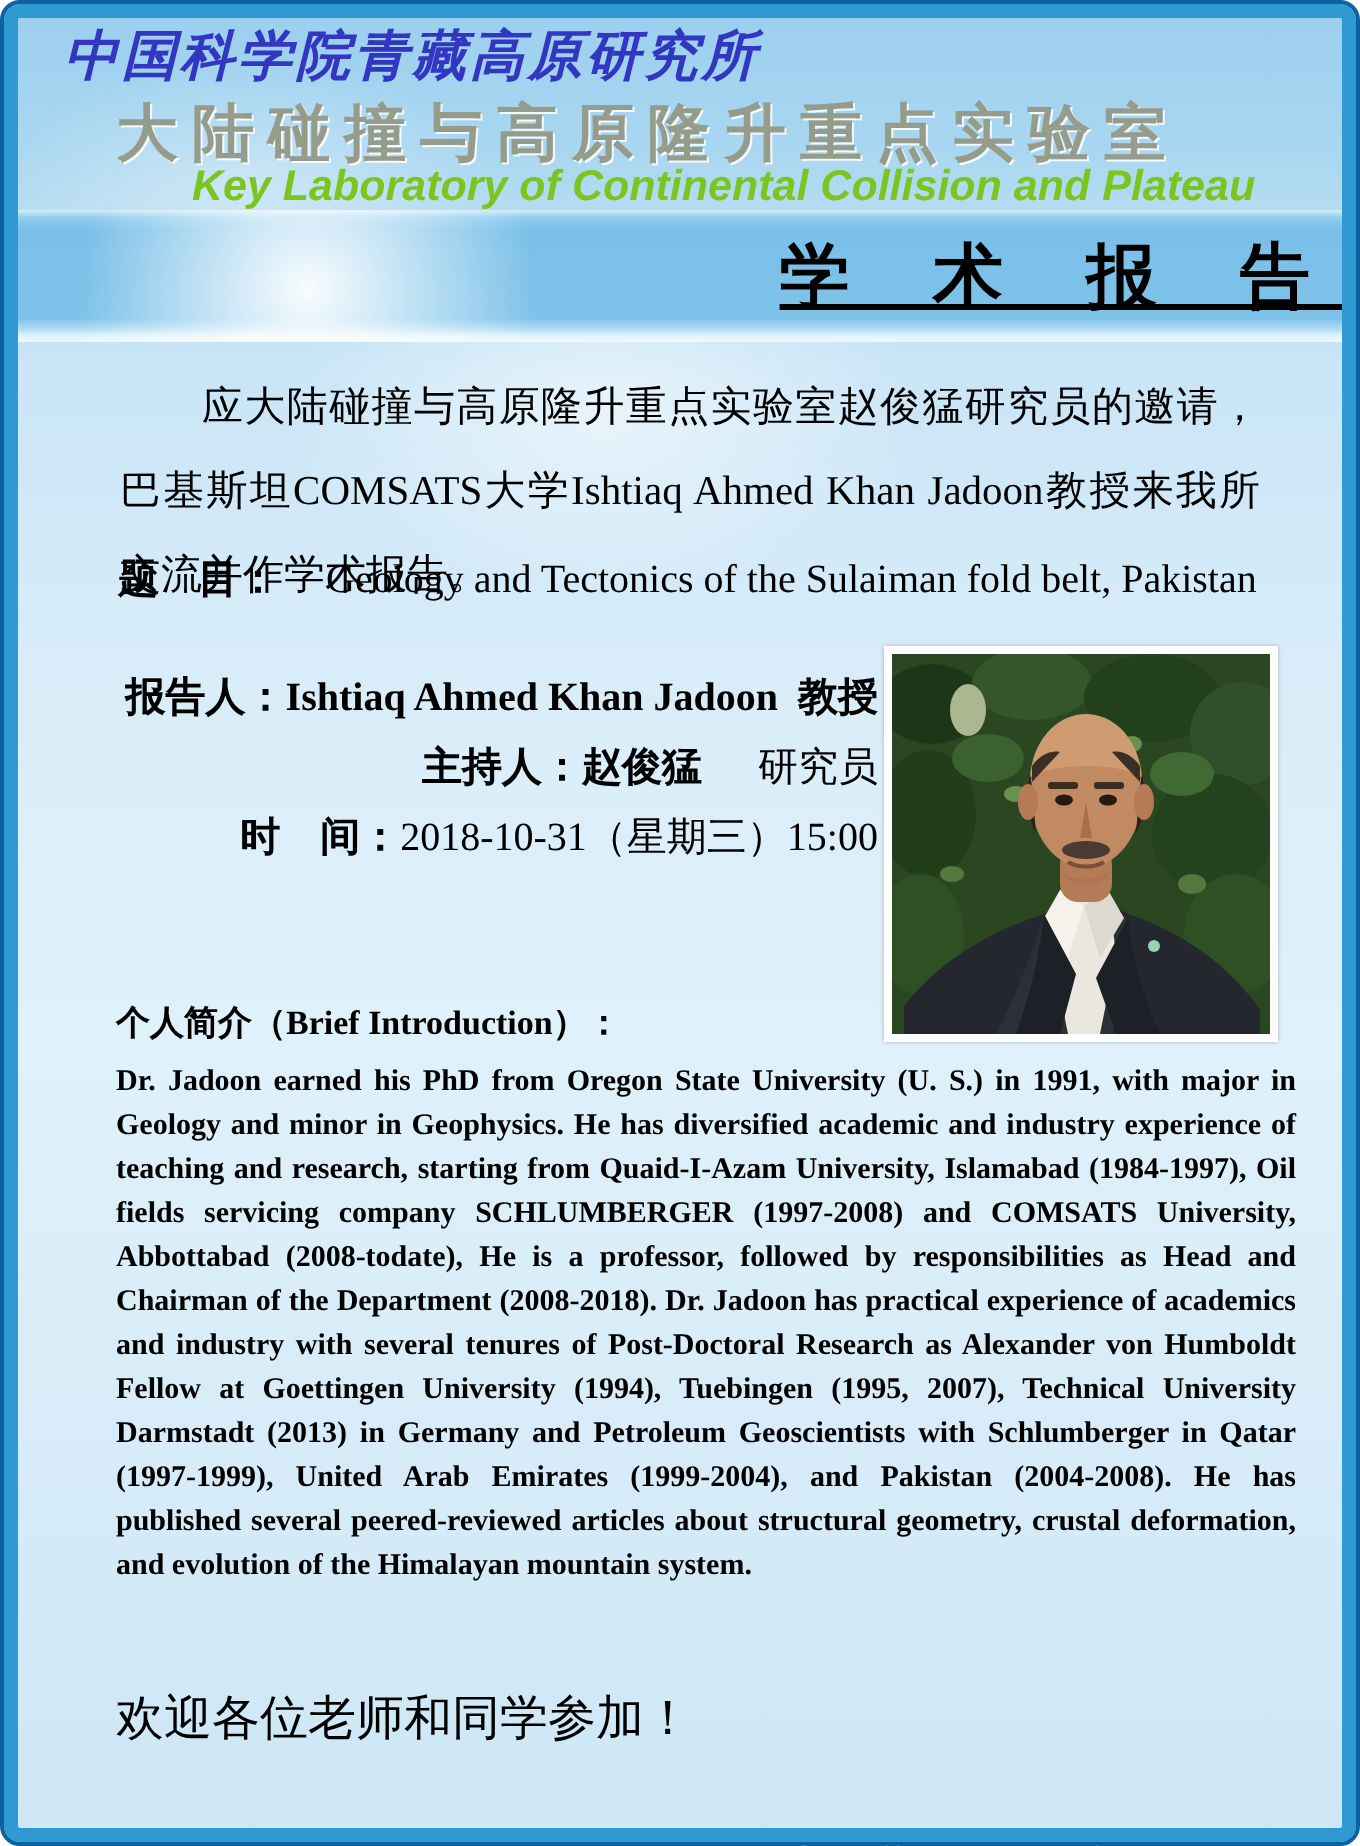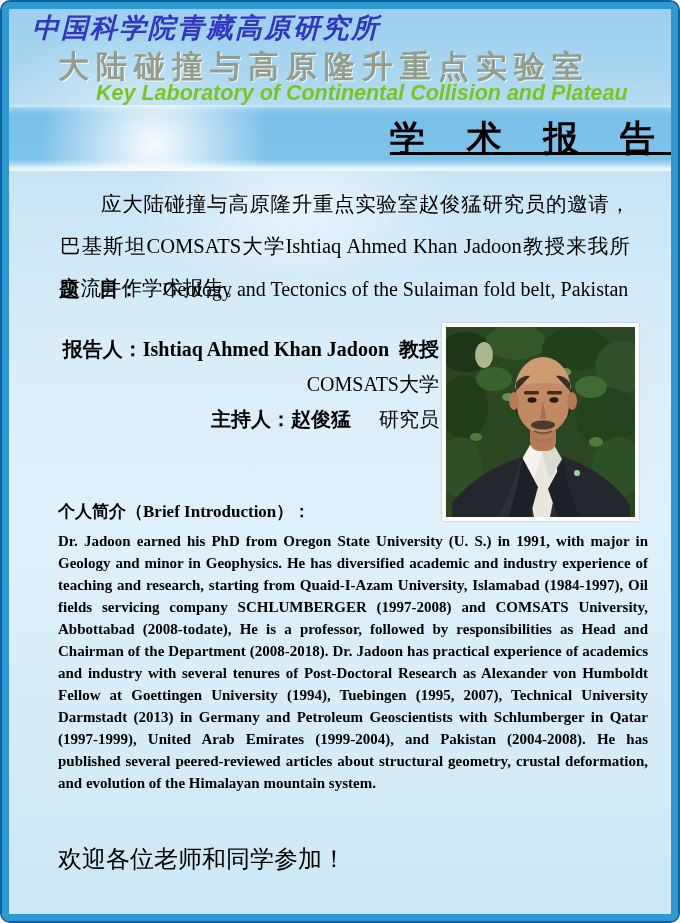--- a/index.html
+++ b/index.html
@@ -71,25 +71,25 @@
   <div class="abs intro">应大陆碰撞与高原隆升重点实验室赵俊猛研究员的邀请，巴基斯坦COMSATS大学Ishtiaq Ahmed Khan Jadoon教授来我所交流并作学术报告。</div>
 
   <div class="abs topic-row">
     <span class="lbl">题　目：</span><span class="val">Geology and Tectonics of the Sulaiman fold belt, Pakistan</span>
   </div>
 
   <div class="abs info">
     <div class="row">
       <span class="lbl">报告人：</span><span class="bold">Ishtiaq Ahmed Khan Jadoon</span><span class="bold gap10">教授</span>
     </div>
-    <div class="row indent">
-      <span>COMSATS大学</span>
+    <div class="row">
+      <span class="lbl">主持人：</span><span class="bold">赵俊猛</span><span class="gap16">研究员</span>
     </div>
     <div class="row">
-      <span class="lbl">主持人：</span><span class="bold">赵俊猛</span><span class="gap16">研究员</span>
+      <span class="lbl">时　间：</span><span>2018-10-31（星期三）15:00</span>
     </div>
   </div>
 
   <div class="abs photo">
     <svg width="189" height="190" viewBox="0 0 189 190" xmlns="http://www.w3.org/2000/svg">
       <rect width="189" height="190" fill="#2b4722"></rect>
       <g opacity="0.9">
         <ellipse cx="20" cy="25" rx="26" ry="20" fill="#1d3517"></ellipse>
         <ellipse cx="70" cy="15" rx="30" ry="18" fill="#35582a"></ellipse>
         <ellipse cx="130" cy="22" rx="34" ry="22" fill="#22401b"></ellipse>

